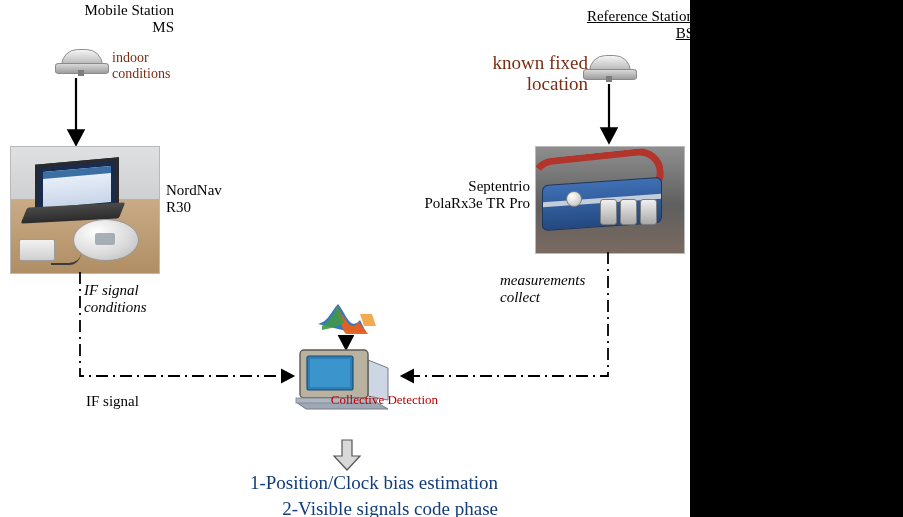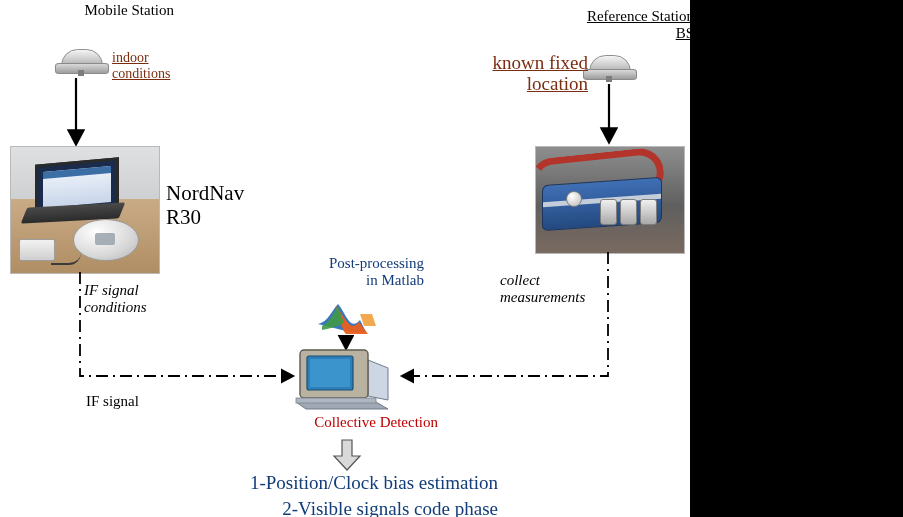--- a/index.html
+++ b/index.html
@@ -10,21 +10,21 @@
     background:#000;
     overflow:hidden;
   }
   #canvas {
     position:absolute; left:0; top:0;
     width:690px; height:517px;
     background:#ffffff;
   }
   .lbl { position:absolute; color:#000; line-height:1.12; }
   .center { text-align:right; }
-  .brown { color:#7b2d12;text-decoration:underline; }
+  .brown { color:#7b2d12; }
   .navy { color:#123c7a; }
   .red  { color:#c00000; }
   .ital { font-style:italic; }
 
   
   .puck {
     position:absolute;
     width:52px; height:26px;
   }
   .puck .dome {
@@ -145,20 +145,21 @@
   svg { overflow:visible; }
 </style>
 </head>
 <body>
 
 <div id="page">
   <div id="canvas">
 
     <div class="lbl center" style="left:14px; top:2px; width:160px; font-size:15px;">
       <div>Mobile Station</div>
+      <div>MS</div>
     </div>
 
     <div class="lbl center" style="left:524px; top:8px; width:170px; font-size:15px;text-decoration:underline;">
       <div>Reference Station</div>
       <div>BS</div>
     </div>
 
     <div class="puck" style="left:55px; top:49px;">
       <div class="dome"></div>
         <div class="base"></div>
@@ -201,42 +202,42 @@
           <div class="win"></div>
           <div class="winbar"></div>
         </div>
       <div class="lap-base"></div>
       <div class="box"></div>
       <div class="cable"></div>
       <div class="ant-disc"></div>
       <div class="ant-logo"></div>
     </div>
 
-    <div class="lbl" style="left:166px; top:182px; width:120px; font-size:21px;">
+    <div class="lbl" style="left:166px; top:182px; width:120px; font-size:15px;">
       <div>NordNav</div>
       <div>R30</div>
     </div>
 
     <div class="photo" id="photo-bs">
       <div class="floor"></div>
       <div class="redcable"></div>
       <div class="body">
           <div class="stripe"></div>
         </div>
       <div class="knob"></div>
       <div class="conn c1"></div>
         <div class="conn c2"></div>
         <div class="conn c3"></div>
     </div>
 
-
-    <div class="lbl navy center" style="left:272px; top:255px; width:152px; font-size:15px;">
-      <div>Post-processing</div>
-      <div>in Matlab</div>
-    </div>
+    <div class="lbl center" style="left:378px; top:178px; width:152px; font-size:15px;">
+      <div>Septentrio</div>
+      <div>PolaRx3e TR Pro</div>
+    </div>
+
 
     <svg id="matlab-logo" viewBox="0 0 62 40">
       <path d="M2,24 C12,22 16,10 22,4 C27,10 30,18 34,22 C37,25 41,24 44,20 L50,32 L34,32 Z" fill="#2f6fba" opacity="0.95"></path>
       <path d="M20,6 C25,12 29,20 33,24 C36,27 40,26 43,22 L52,34 L30,34 C26,30 23,18 20,6 Z" fill="#e8601c" opacity="0.95"></path>
       <path d="M6,26 C14,22 18,12 22,6 C24,12 26,18 28,22 C24,26 16,28 6,30 Z" fill="#3f9a46" opacity="0.9"></path>
       <path d="M44,14 L56,14 L60,26 L48,26 Z" fill="#f2a03d" opacity="0.9"></path>
     </svg>
 
     <svg class="arrow" style="left:338px; top:336px;" width="20" height="14">
       <line x1="8" y1="0" x2="8" y2="7" stroke="#000" stroke-width="2" marker-end="url(#ah)"></line>
@@ -265,26 +266,26 @@
     </svg>
 
     <div class="lbl ital" style="left:84px; top:282px; width:110px; font-size:15px;">
       <div>IF signal</div>
       <div>conditions</div>
     </div>
 
     <div class="lbl" style="left:86px; top:393px; font-size:15px;">IF signal</div>
 
     <div class="lbl ital" style="left:500px; top:272px; width:130px; font-size:15px;">
+      <div>measurements</div>
       <div>collect</div>
-      <div>measurements</div>
-    </div>
-
-
-    <div class="lbl red center" style="left:258px; top:414px; width:180px; font-size:15px;">Collective Detection</div>
+    </div>
+
+
+    <div class="lbl red center" style="left:258px; top:393px; width:180px; font-size:13px;">Collective Detection</div>
 
     <svg class="arrow" style="left:333px; top:440px;" width="30" height="32">
       <polygon points="9,0 19,0 19,16 27,16 14,30 1,16 9,16" fill="#d9d9d9" stroke="#555" stroke-width="1.2"></polygon>
     </svg>
 
     <div class="lbl navy center" style="left:198px; top:470px; width:300px; font-size:19px; line-height:1.35;">
       <div>1-Position/Clock bias estimation</div>
       <div>2-Visible signals code phase</div>
     </div>
 

